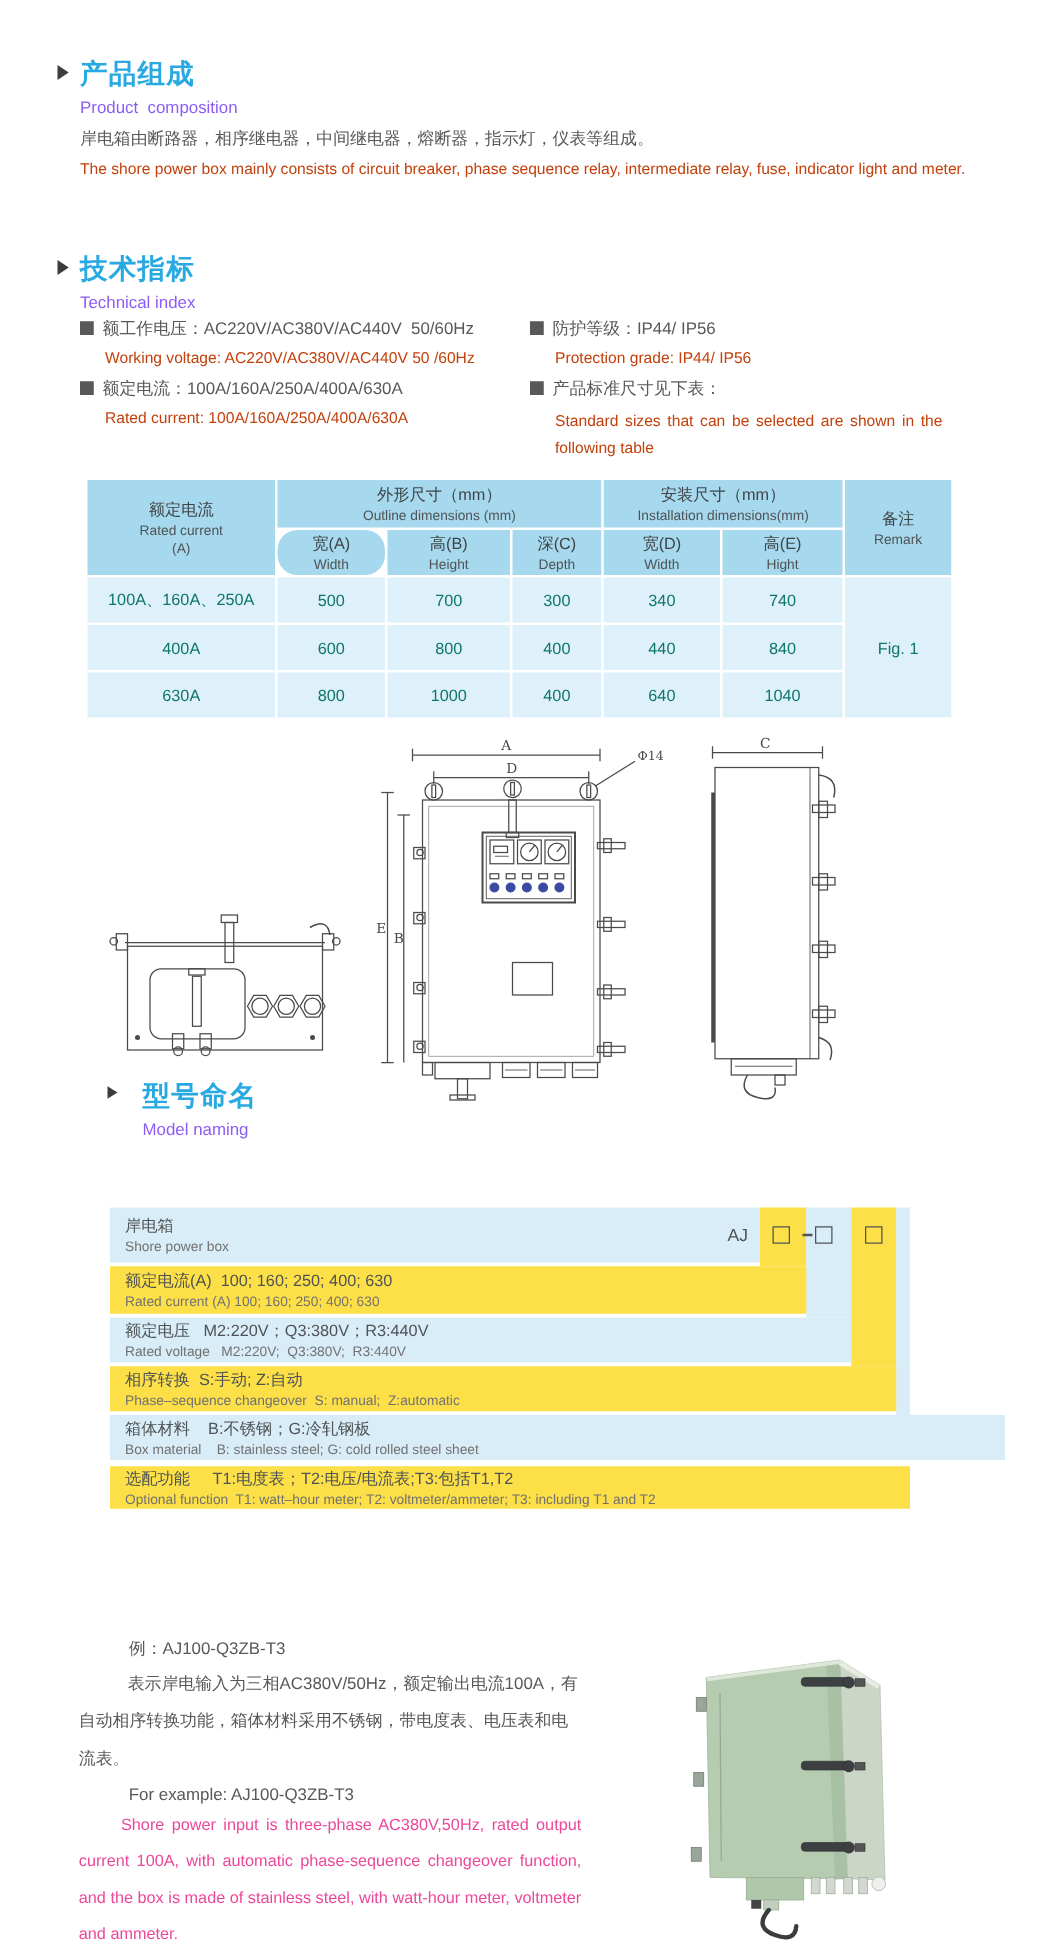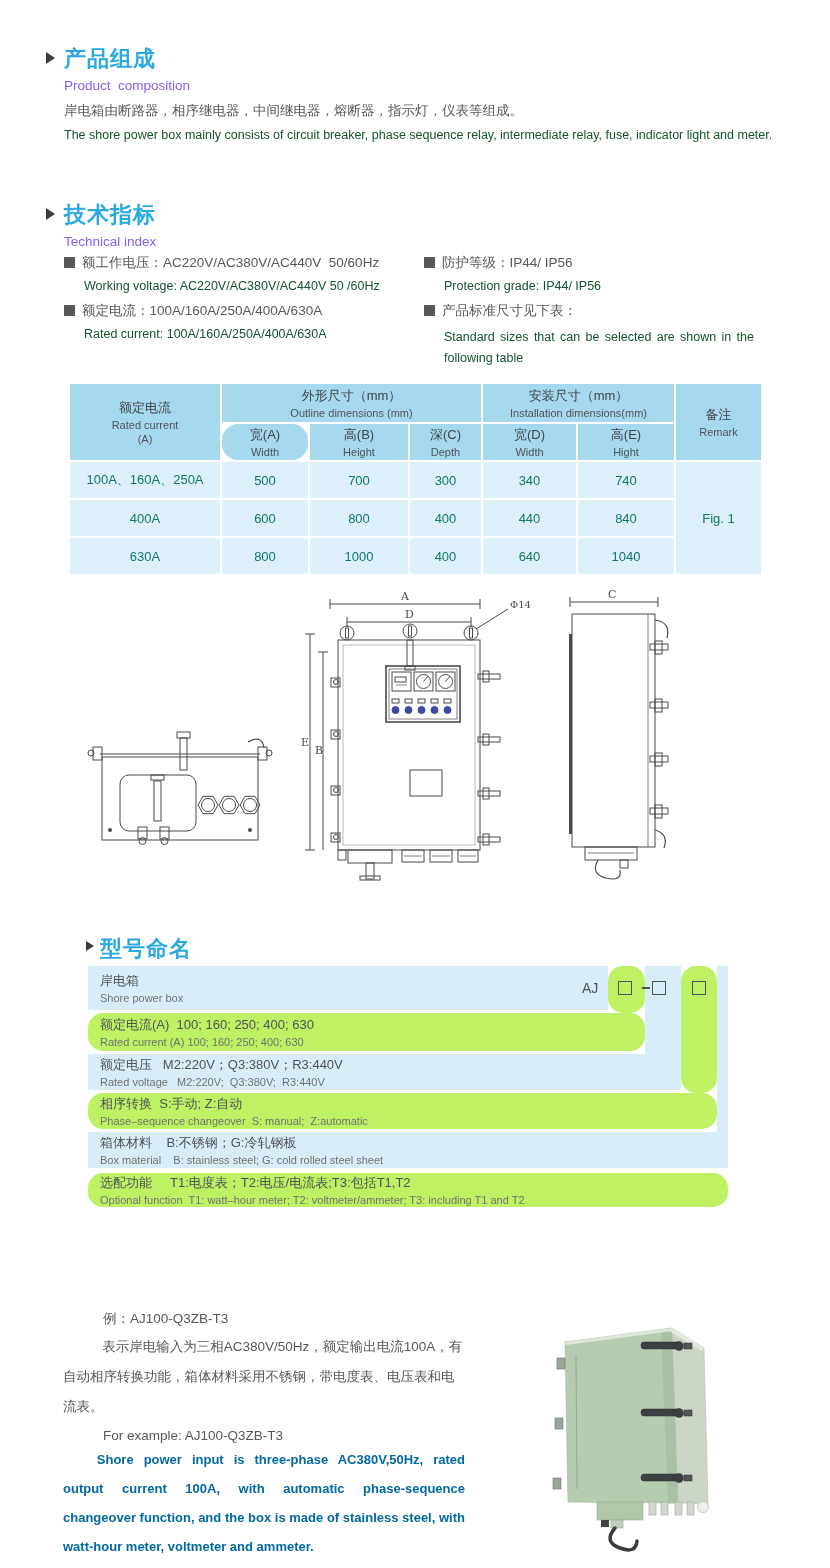--- a/index.html
+++ b/index.html
@@ -7,48 +7,48 @@
   .page{position:relative;width:830px;height:1568px;background:#fff;overflow:hidden;margin:0 auto;}
   .abs{position:absolute;}
   
   .sec{display:flex;align-items:flex-start;}
   .tri{width:0;height:0;border-top:6px solid transparent;border-bottom:6px solid transparent;border-left:9px solid #3c3c3c;margin-top:8px;margin-right:9px;}
   .tri.sm{border-top-width:5px;border-bottom-width:5px;border-left-width:8px;margin-top:7px;margin-right:6px;}
   .sec-zh{font-size:22px;font-weight:600;color:#29a9e1;letter-spacing:1px;white-space:pre;}
   .sec-en{font-size:13.5px;color:#8b5cf6;margin-top:4px;white-space:pre;}
   
   .zh-line{font-size:13.5px;color:#595757;white-space:pre;}
-  .en-line{font-size:12.5px;color:#14532d;white-space:pre;}
+  .en-line{font-size:12.5px;color:#c2410c;white-space:pre;}
   .bullet{display:inline-block;width:11px;height:11px;background:#595757;margin-right:7px;vertical-align:-1px;}
   .spec{margin-bottom:9px;}
   .spec .en-line{margin:7px 0 0 20px;}
   .spec-wrap{width:330px;}
   .spec-wrap .en-line{white-space:normal;text-align:justify;line-height:21px;}
   
   table.dim{border-collapse:separate;border-spacing:2px;}
   table.dim td{text-align:center;vertical-align:middle;padding:0;}
   td.th{background:#a6d8ee;}
   td.bd{background:#def0fa;font-size:13px;color:#0f766e;}
   .th .t1{font-size:13px;color:#3f4547;}
   .th .t2{font-size:11px;color:#4f5355;margin-top:2px;}
   
   .ladder{width:640px;}
   .band{position:absolute;top:0;z-index:0;}
   .lrow{position:relative;z-index:1;padding:0 0 0 12px;box-sizing:border-box;display:flex;flex-direction:column;justify-content:center;}
   .lrow .zh{font-size:13px;color:#4f5355;white-space:pre;}
   .lrow .en{font-size:11px;color:#727171;margin-top:2px;white-space:pre;}
   .blue{background:#d9edf8;}
-  .gray{background:#bef264;border-radius:15px;}
+  .gray{background:#fde047;}
   .codebox{position:absolute;width:12px;height:12px;border:1.5px solid #4f5355;background:transparent;z-index:2;}
   .codedash{position:absolute;width:8px;height:2px;background:#4f5355;z-index:2;}
   .aj{position:absolute;font-size:14px;color:#4f5355;z-index:2;}
   
   .sel-example{font-size:13.5px;color:#595757;margin-left:40px;}
   .sel-zh{font-size:13.5px;color:#595757;line-height:30px;text-indent:2.9em;margin:4px 0 0 0;width:402px;}
-  .sel-en{font-size:13px;color:#0369a1;line-height:29px;text-indent:2.6em;margin:2px 0 0 0;width:402px;text-align:justify;font-weight:bold;}
+  .sel-en{font-size:13px;color:#ec4899;line-height:29px;text-indent:2.6em;margin:2px 0 0 0;width:402px;text-align:justify;}
   svg text{font-family:"DejaVu Serif","Liberation Serif",serif;}
 </style>
 </head>
 <body>
 
 <div class="page">
 
   <div class="abs sec" style="left:46px;top:44px;">
     <span class="tri"></span>
     <div>
@@ -311,21 +311,21 @@
         <polygon points="144,214.3 154,214.3 159,223 154,231.7 144,231.7 139,223"></polygon>
         <circle cx="149" cy="223" r="6.5"></circle>
         <polygon points="165,214.3 175,214.3 180,223 175,231.7 165,231.7 160,223"></polygon>
         <circle cx="170" cy="223" r="6.5"></circle>
       </g>
       <circle cx="30" cy="248" r="2" fill="#4a4a4a" stroke="none"></circle>
       <circle cx="170" cy="248" r="2" fill="#4a4a4a" stroke="none"></circle>
     </g>
   </svg>
 
-  <div class="abs sec" style="left:86px;top:934px;">
+  <div class="abs sec" style="left:86px;top:862px;gap:14px;">
     <span class="tri sm"></span>
     <div>
       <div class="sec-zh">型号命名</div>
       <div class="sec-en">Model naming</div>
     </div>
   </div>
 
   <div class="abs ladder" style="left:88px;top:966px;height:242px;">
 
     <div class="band gray" style="left:520px;width:37px;height:47px;"></div>
@@ -348,21 +348,21 @@
       <div class="en">Rated current (A) 100; 160; 250; 400; 630</div>
     </div>
     <div class="lrow blue" style="width:593px;height:36px;margin-bottom:3px;">
       <div class="zh">额定电压   M2:220V；Q3:380V；R3:440V</div>
       <div class="en">Rated voltage   M2:220V;  Q3:380V;  R3:440V</div>
     </div>
     <div class="lrow gray" style="width:629px;height:36px;margin-bottom:3px;">
       <div class="zh">相序转换  S:手动; Z:自动</div>
       <div class="en">Phase–sequence changeover  S: manual;  Z:automatic</div>
     </div>
-    <div class="lrow blue" style="width:640px;height:36px;margin-bottom:5px;">
+    <div class="lrow blue" style="width:716px;height:36px;margin-bottom:5px;">
       <div class="zh">箱体材料    B:不锈钢；G:冷轧钢板</div>
       <div class="en">Box material    B: stainless steel; G: cold rolled steel sheet</div>
     </div>
     <div class="lrow gray" style="width:640px;height:34px;">
       <div class="zh">选配功能     T1:电度表；T2:电压/电流表;T3:包括T1,T2</div>
       <div class="en">Optional function  T1: watt–hour meter; T2: voltmeter/ammeter; T3: including T1 and T2</div>
     </div>
   </div>
 
 

